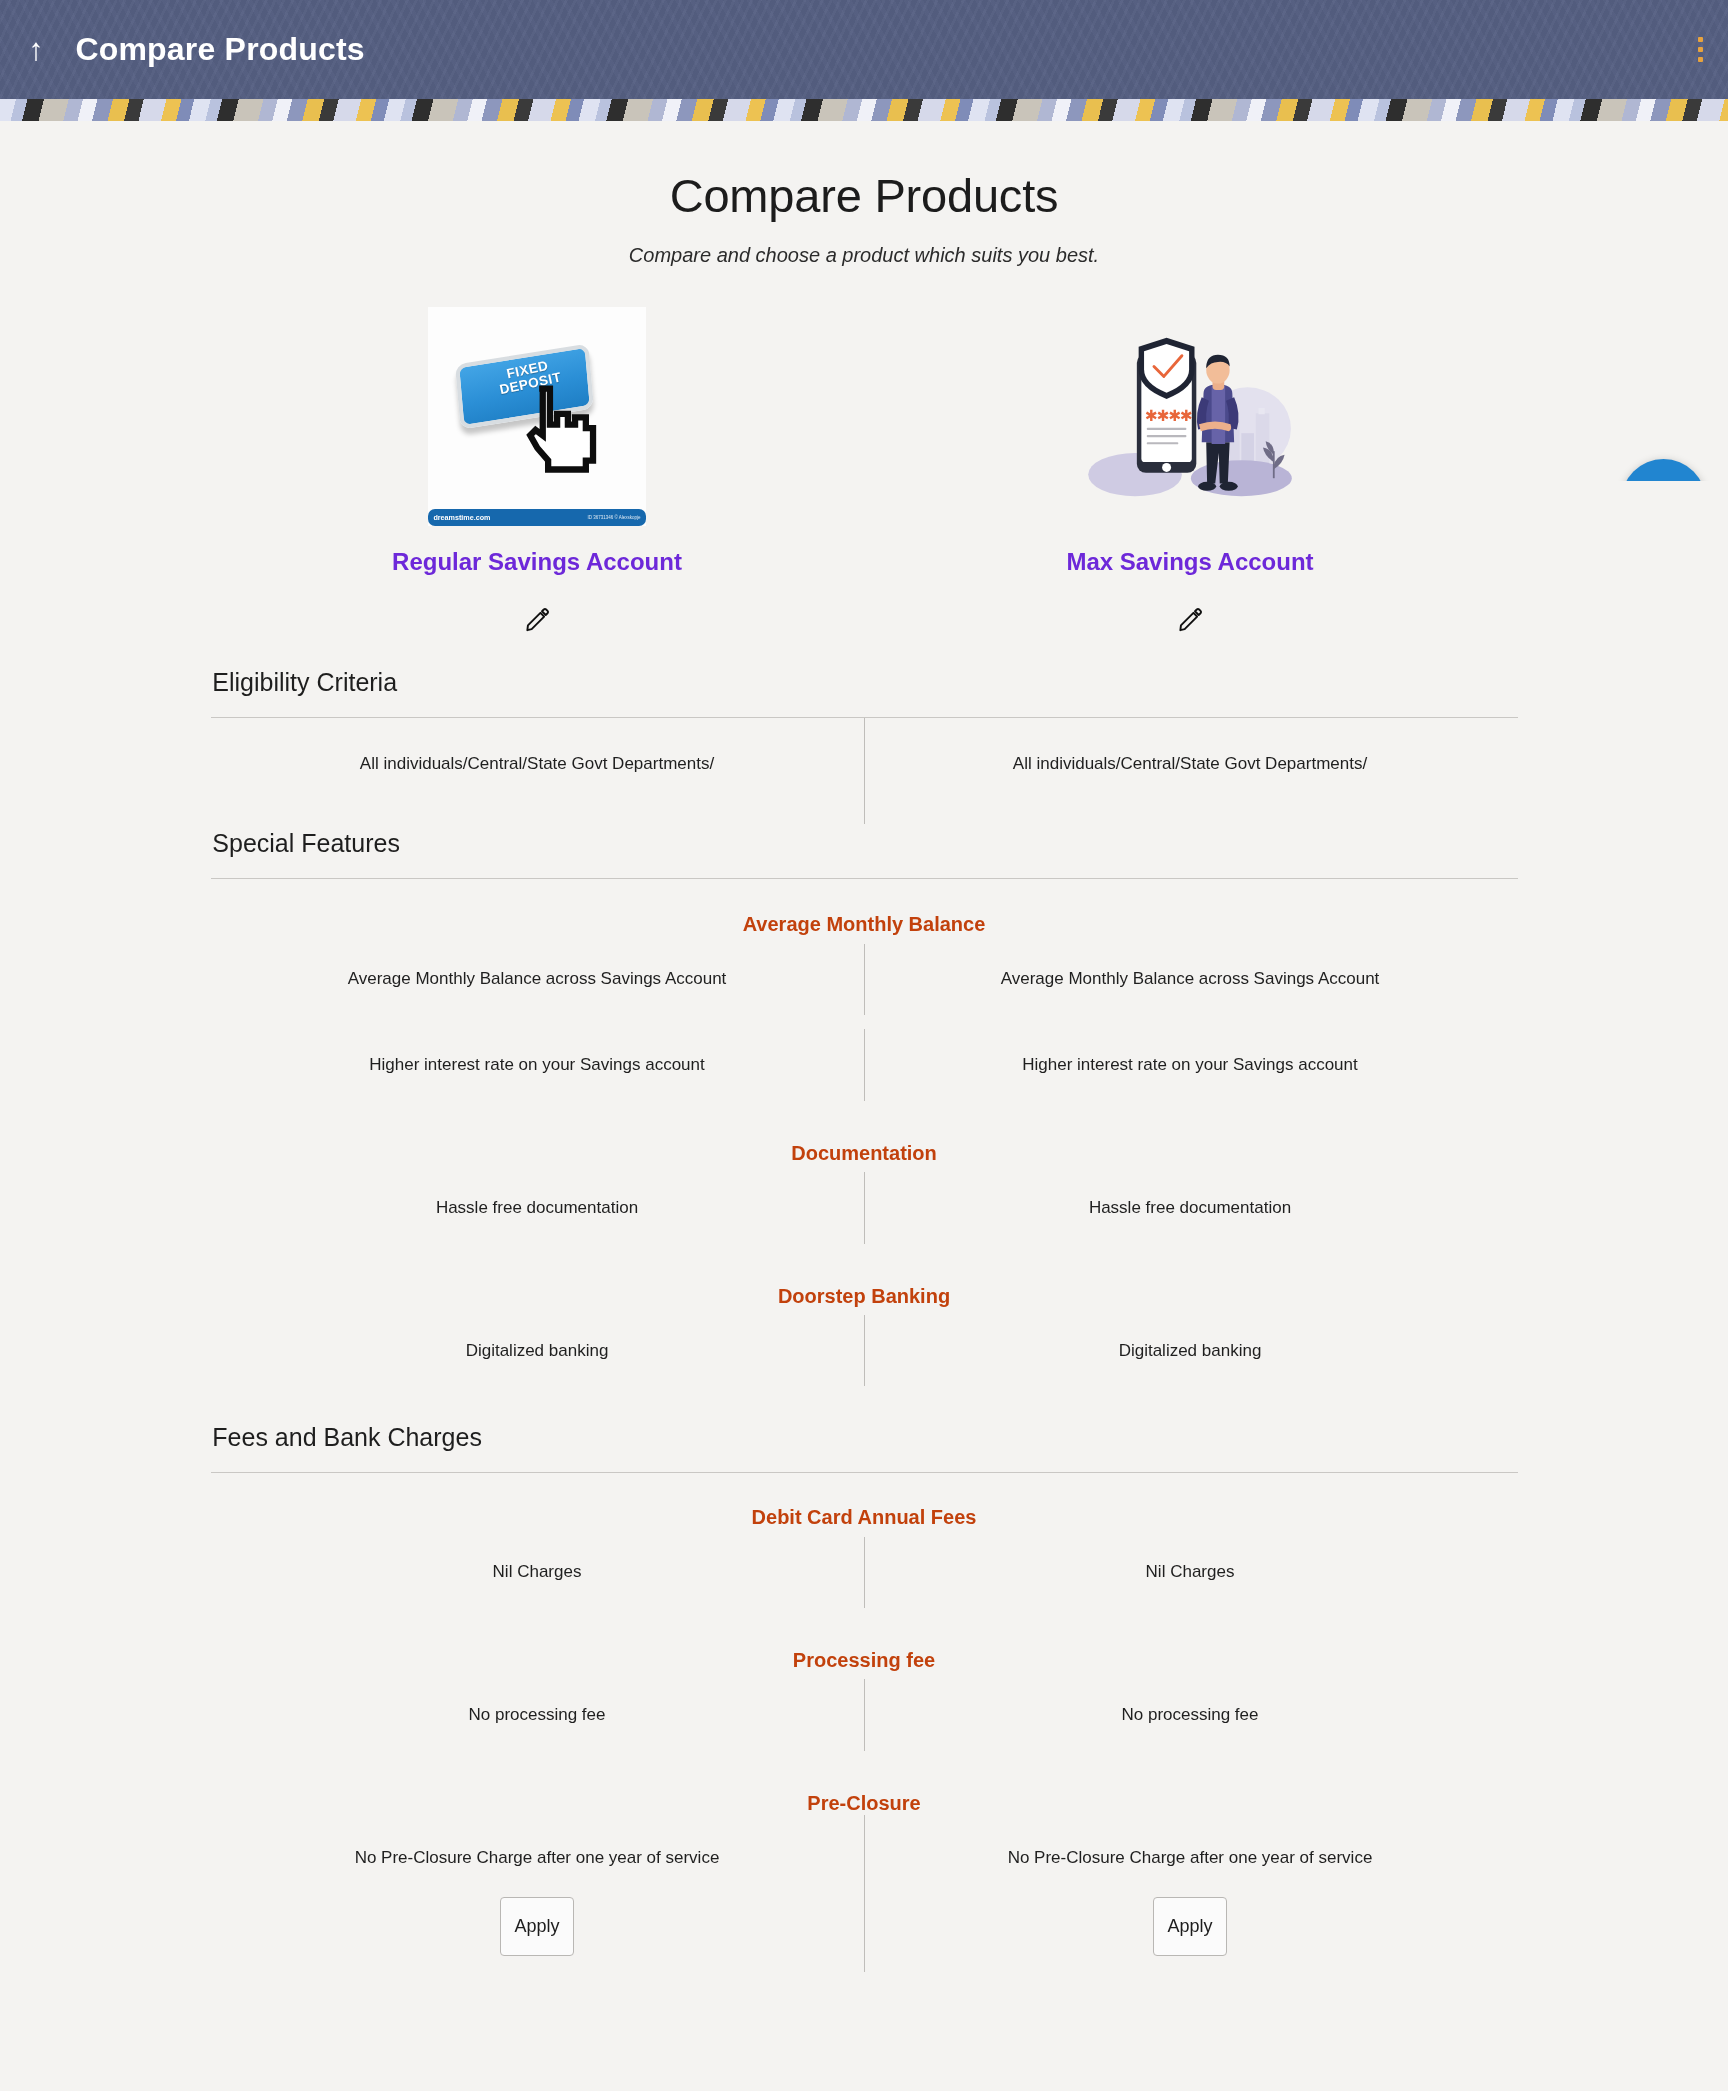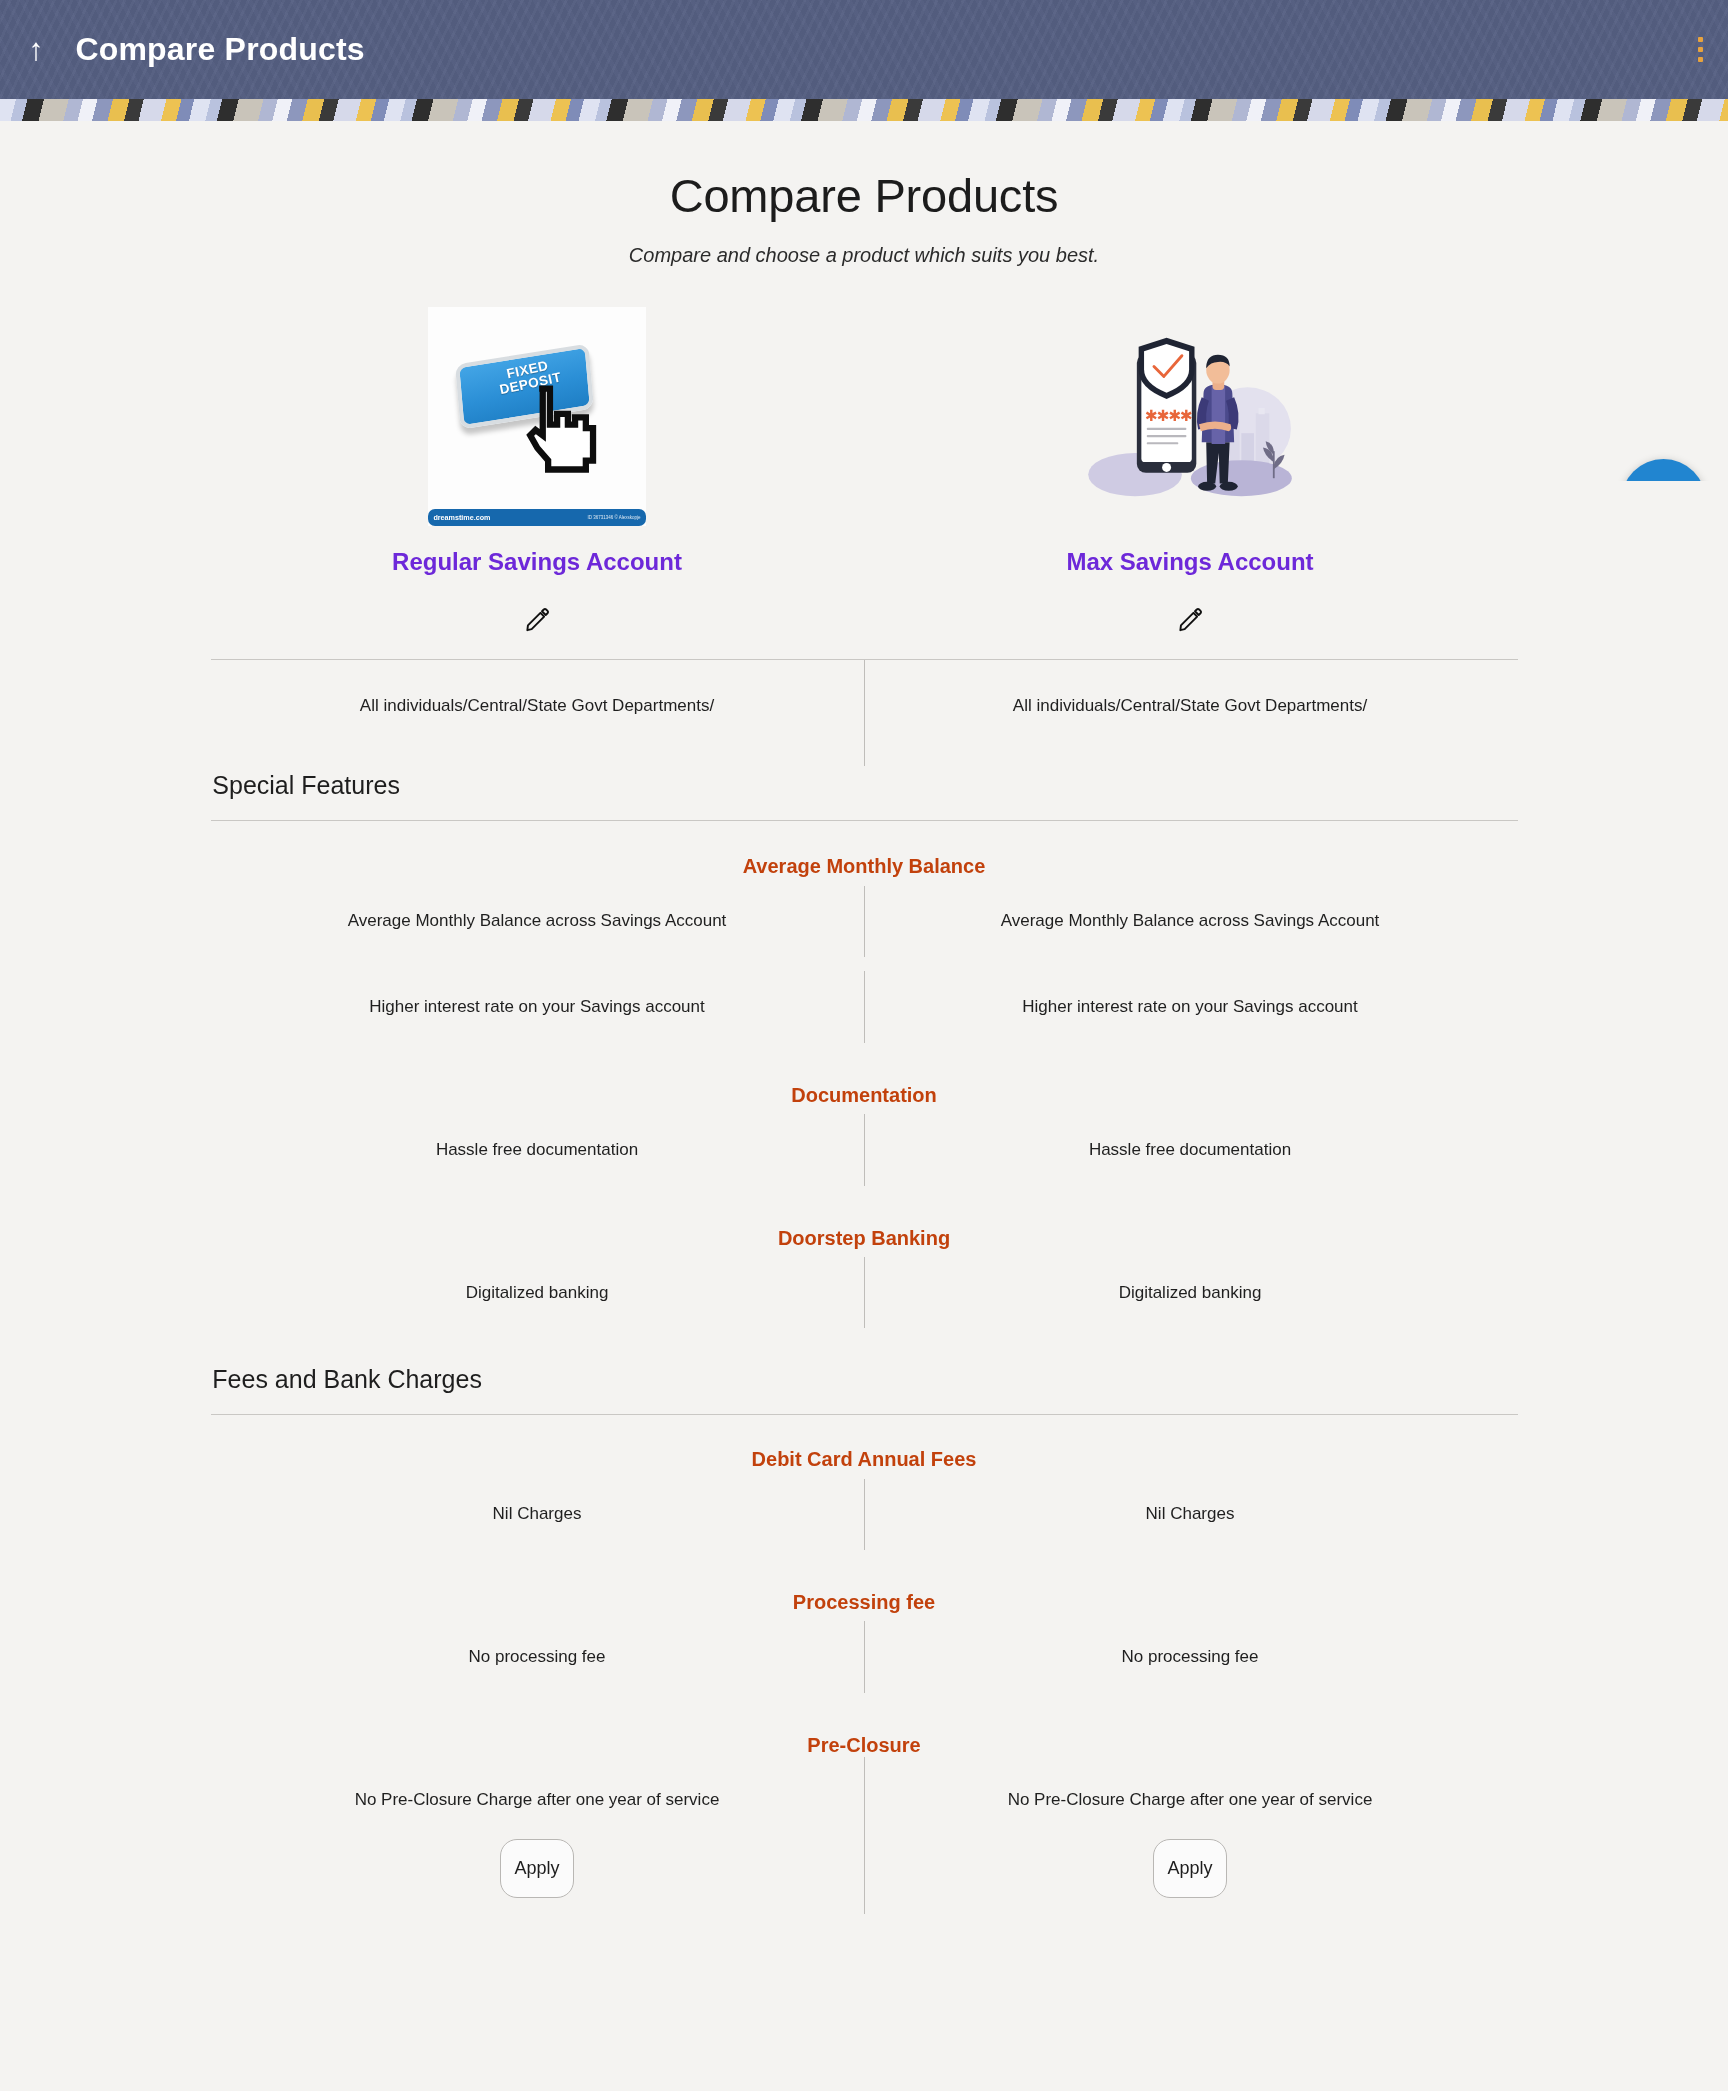--- a/index.html
+++ b/index.html
@@ -316,21 +316,21 @@
   .apply-wrap {
     display: flex;
     justify-content: center;
     margin-top: 27px;
   }
   .apply-btn {
     width: 74px;
     height: 59px;
     background: #fbfbfb;
     border: 0.9px solid #b9b7b4;
-    border-radius: 17px;
+    border-radius: 4px;
     font-family: "Liberation Sans", sans-serif;
     font-size: 18px;
     color: #1d1d1d;
     cursor: pointer;
   }
 
   .final-row { position: relative; }
   .final-row::before {
     content: "";
     position: absolute;
@@ -451,20 +451,21 @@
           <div class="product-name">Max Savings Account</div>
           <div class="edit-btn">
             <svg width="27" height="27" viewBox="0 0 24 24">
               <path d="M3.5 17.2 L14.6 6.1 L17.9 9.4 L6.8 20.5 L3 21.5 Z M16 4.7 L17.6 3.1 C18.2 2.5 19.1 2.5 19.7 3.1 L20.9 4.3 C21.5 4.9 21.5 5.8 20.9 6.4 L19.3 8.0 Z" fill="none" stroke="#111111" stroke-width="1.7" stroke-linejoin="round"></path>
             </svg>
           </div>
         </div>
       </div>
 
       <div>
+        <div class="section-head">Eligibility Criteria</div>
         <div class="section-rule"></div>
         <div class="cmp-row elig with-divider">
           <div class="cmp-cell">All individuals/Central/State Govt Departments/</div>
           <div class="cmp-cell">All individuals/Central/State Govt Departments/</div>
         </div>
       </div>
 
       <div>
         <div class="section-head">Special Features</div>
         <div class="section-rule"></div>

